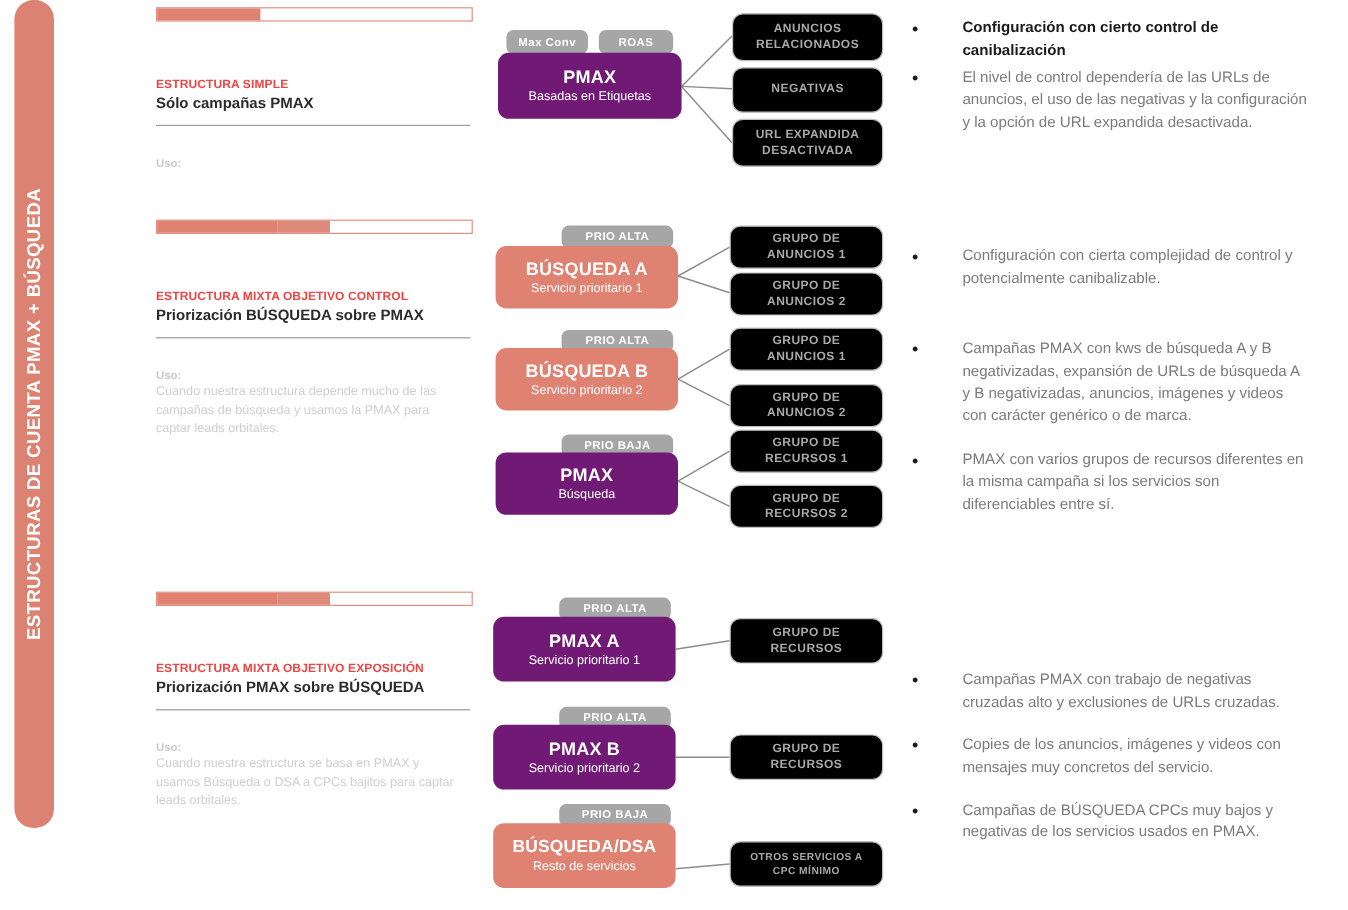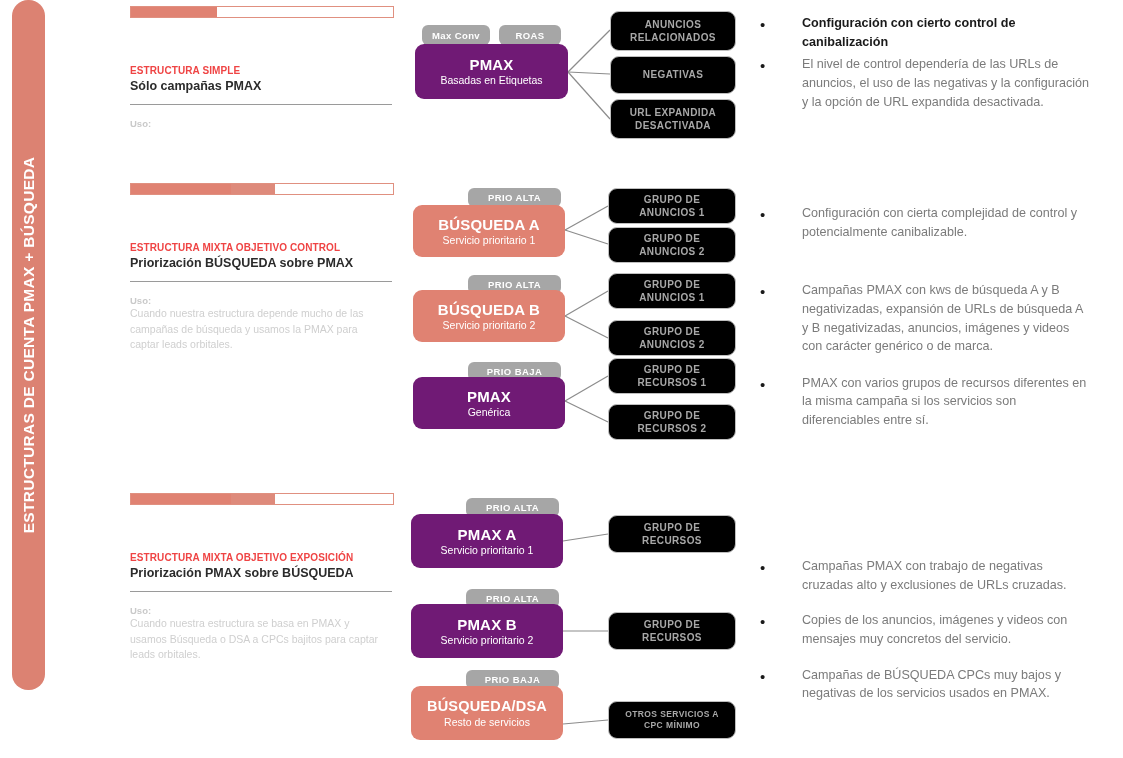--- a/index.html
+++ b/index.html
@@ -86,21 +86,21 @@
     font-weight: bold;
     color: #2b2b2b;
     line-height: 1.35;
   }
   .panel-rule {
     margin-top: 10px;
     border-top: 1px solid #9a9a9a;
     width: 262px;
   }
   .panel-uso-label {
-    margin-top: 13px;
+    margin-top: 26px;
     font-size: 9.5px;
     font-weight: bold;
     color: #c9c9c9;
   }
   .panel-uso-text {
     font-size: 10.5px;
     color: #cfcfcf;
     line-height: 1.45;
     width: 250px;
   }
@@ -313,21 +313,21 @@
     </div>
     <div class="obox" style="left:608px; top:142px; width:128px; height:36px;">
       <span>GRUPO DE ANUNCIOS 2</span>
     </div>
 
     <div class="tag" style="left:468px; top:184px; width:93px; height:19px;">
       <span>PRIO BAJA</span>
     </div>
     <div class="node node-dark" style="left:413px; top:199px; width:152px; height:52px;">
       <div class="node-title">PMAX</div>
-      <div class="node-sub">Genérica</div>
+      <div class="node-sub">Búsqueda</div>
     </div>
     <div class="obox" style="left:608px; top:180px; width:128px; height:36px;">
       <span>GRUPO DE RECURSOS 1</span>
     </div>
     <div class="obox" style="left:608px; top:226px; width:128px; height:36px;">
       <span>GRUPO DE RECURSOS 2</span>
     </div>
   </div>
 
   <div class="bullets" style="left:760px; top:26px;">

